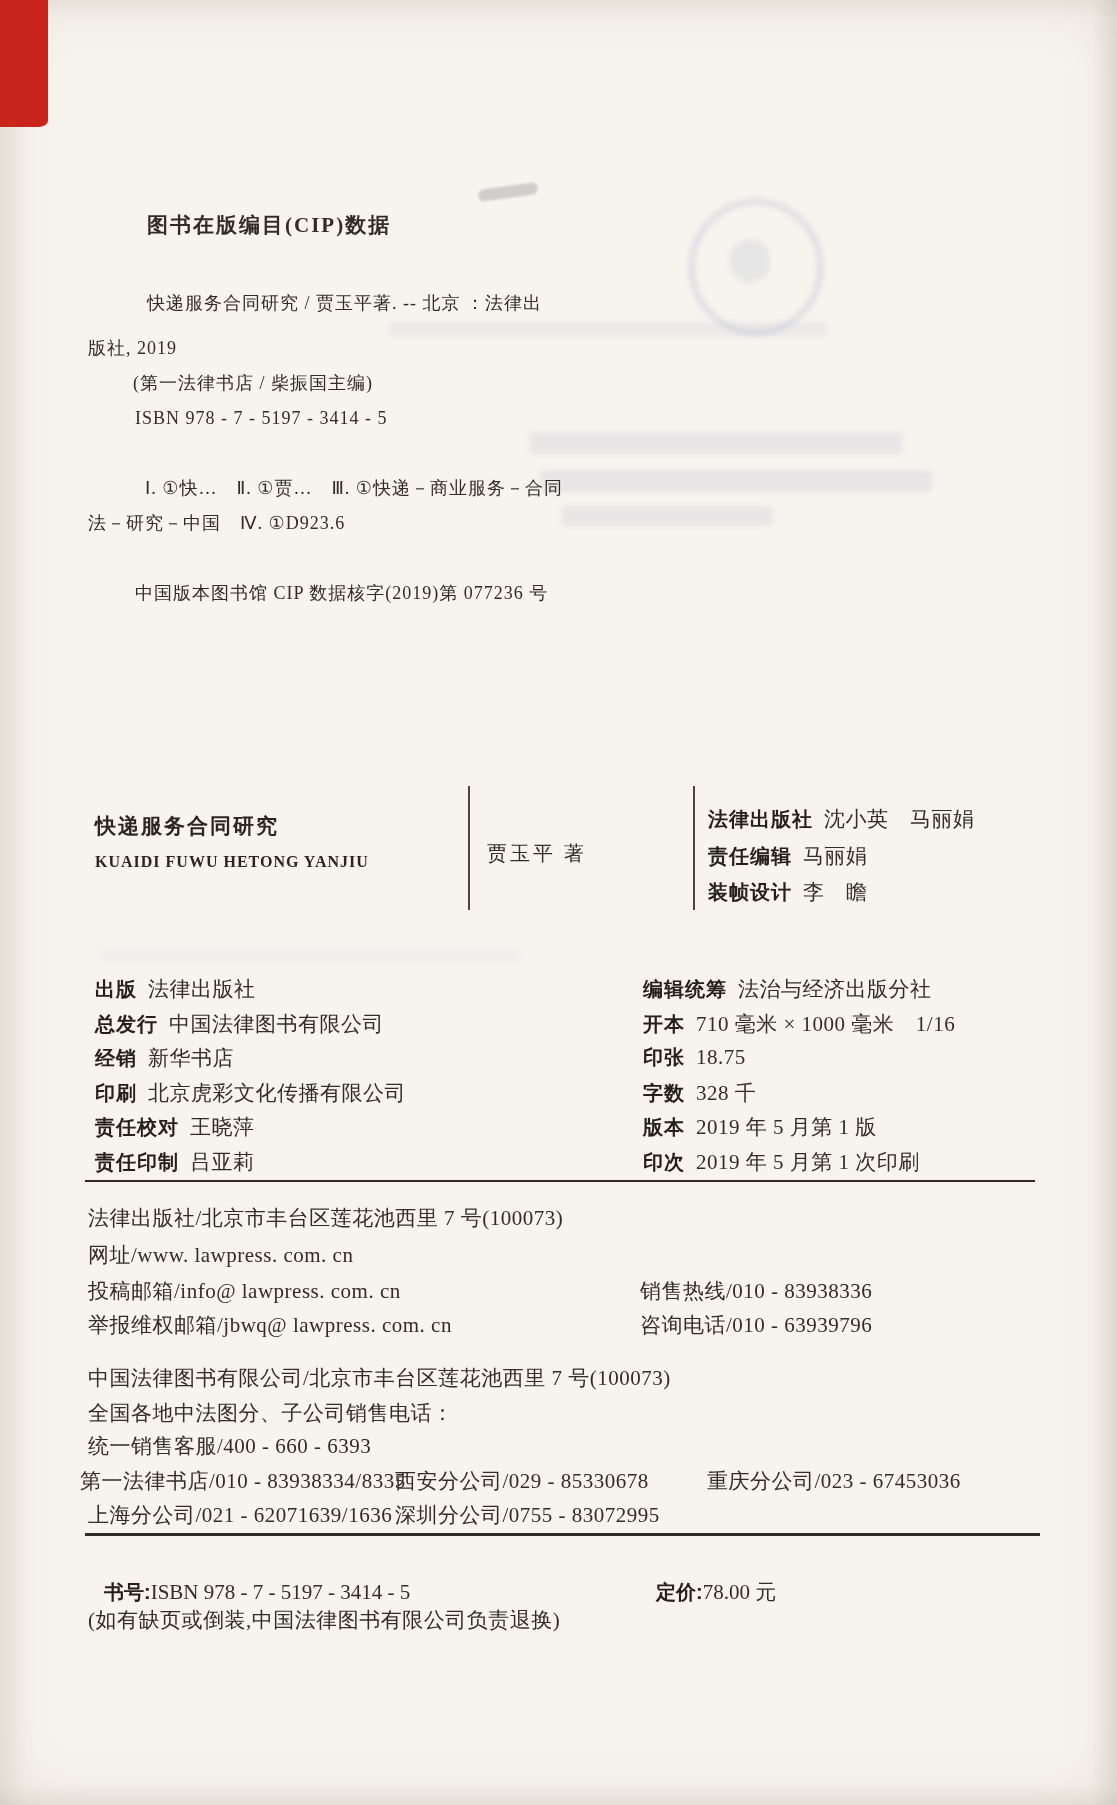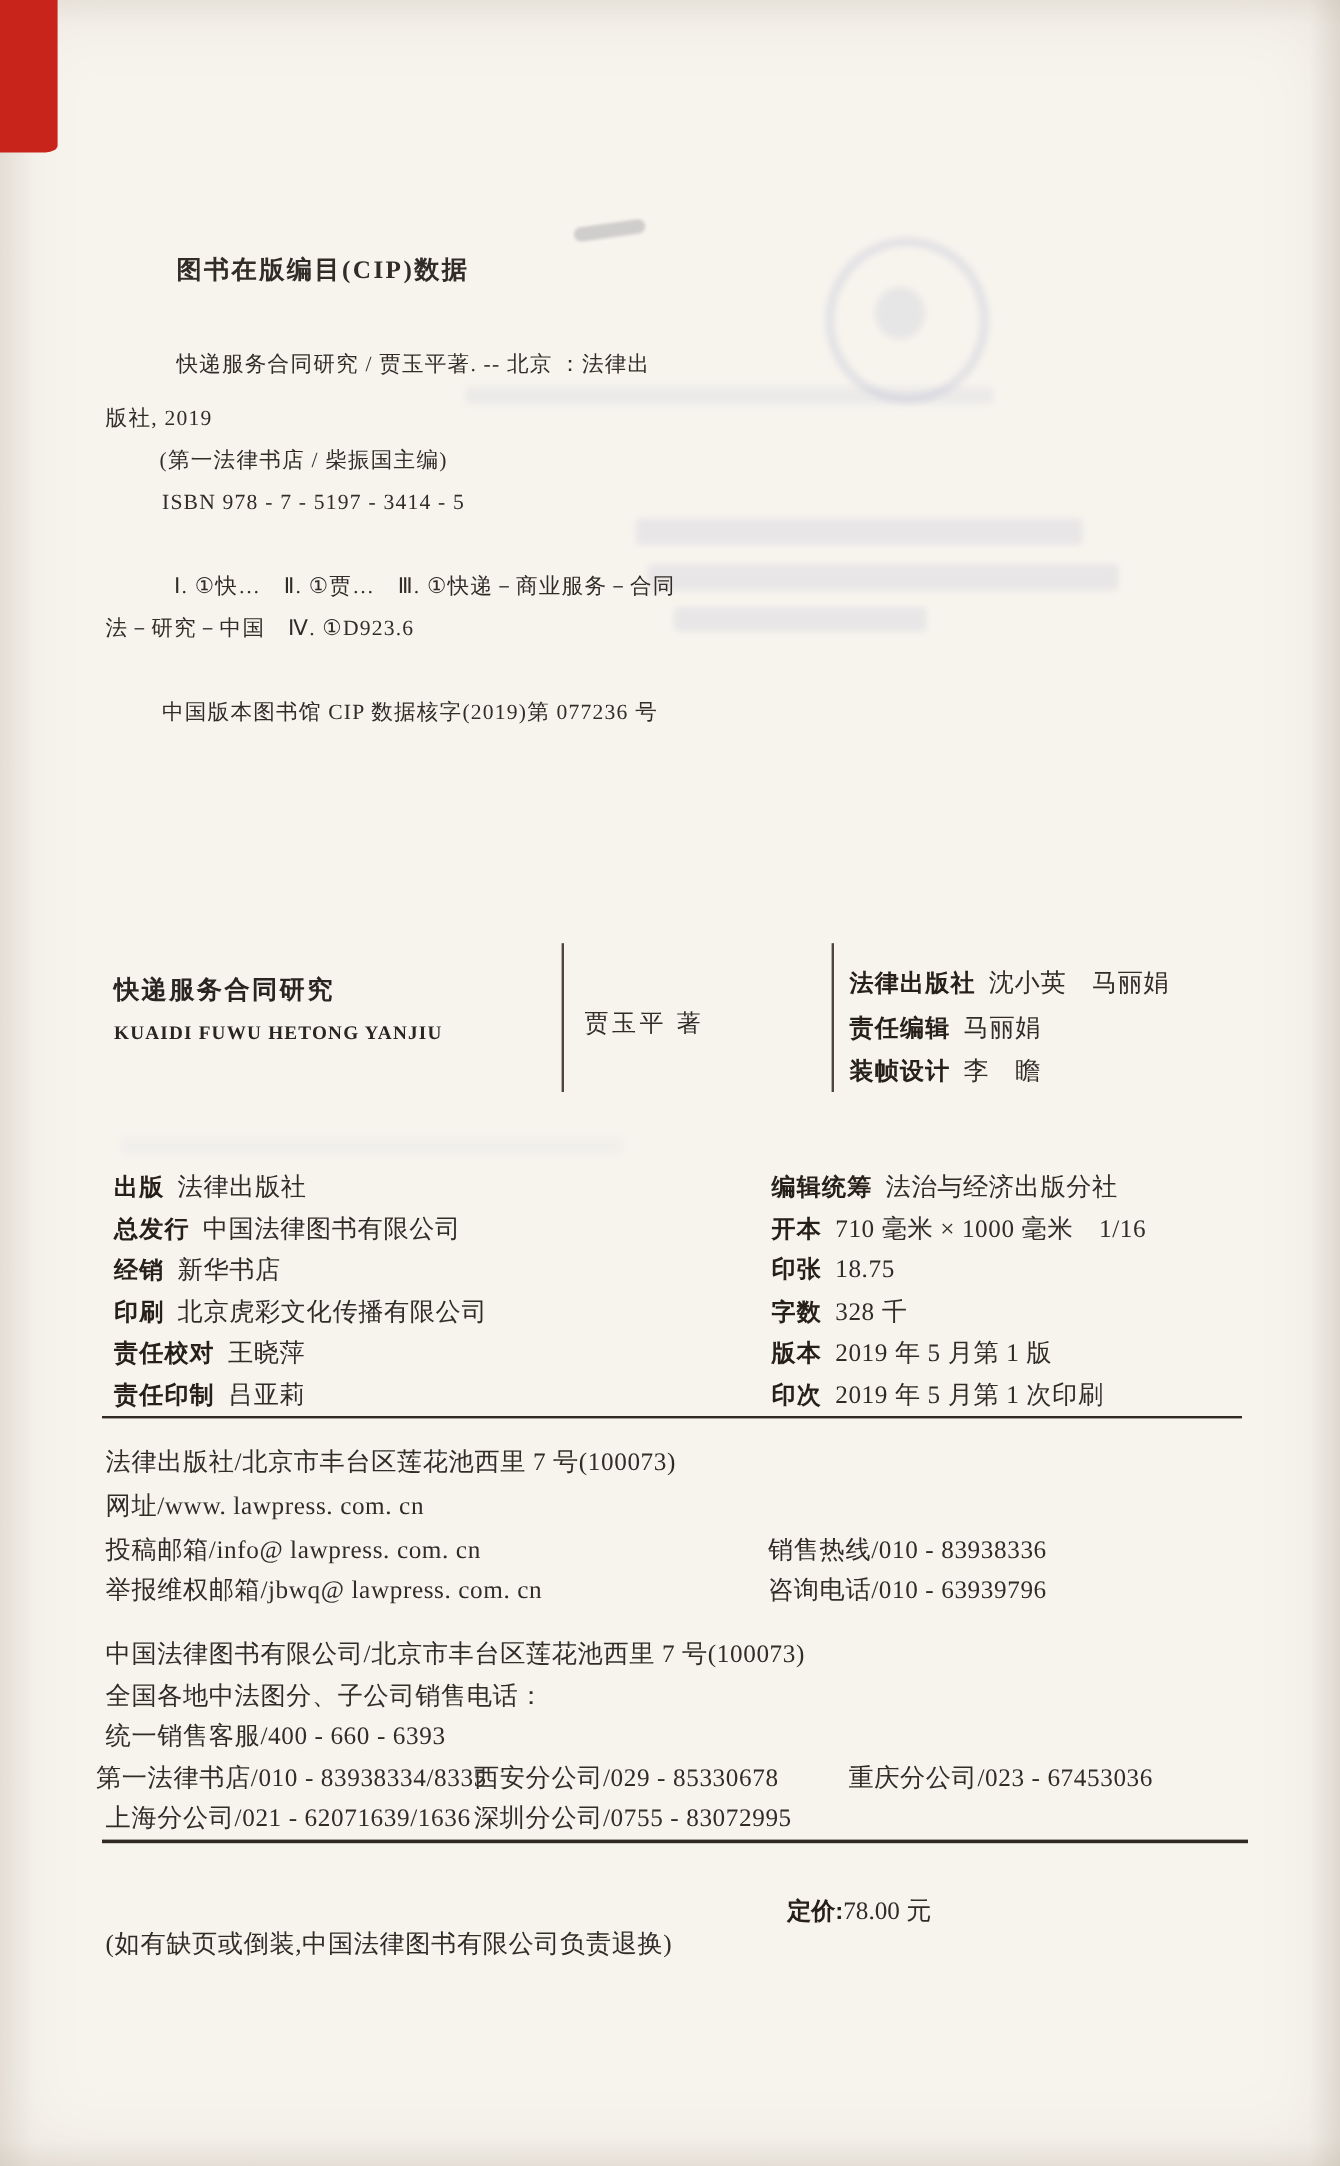--- a/index.html
+++ b/index.html
@@ -153,18 +153,21 @@
   <div class="line body-line" style="left:88px;top:1400px;">全国各地中法图分、子公司销售电话：</div>
   <div class="line body-line" style="left:88px;top:1433px;">统一销售客服/400 - 660 - 6393</div>
   <div class="line body-line" style="left:80px;top:1468px;">第一法律书店/010 - 83938334/8335</div>
   <div class="line body-line" style="left:395px;top:1468px;">西安分公司/029 - 85330678</div>
   <div class="line body-line" style="left:707px;top:1468px;">重庆分公司/023 - 67453036</div>
   <div class="line body-line" style="left:88px;top:1502px;">上海分公司/021 - 62071639/1636</div>
   <div class="line body-line" style="left:395px;top:1502px;">深圳分公司/0755 - 83072995</div>
 
   <div class="hrule" style="left:85px;top:1533px;width:955px;height:3px;"></div>
 
+  <div class="line" style="left:88px;top:1558px;">
+    <span class="footer-label">书号:</span><span class="footer-val">ISBN 978 - 7 - 5197 - 3414 - 5</span>
+  </div>
   <div class="line" style="left:640px;top:1558px;">
     <span class="footer-label">定价:</span><span class="footer-val">78.00 元</span>
   </div>
   <div class="line body-line" style="left:88px;top:1595px;margin-top:12px;">(如有缺页或倒装,中国法律图书有限公司负责退换)</div>
 
 </div>
 
 </body></html>

